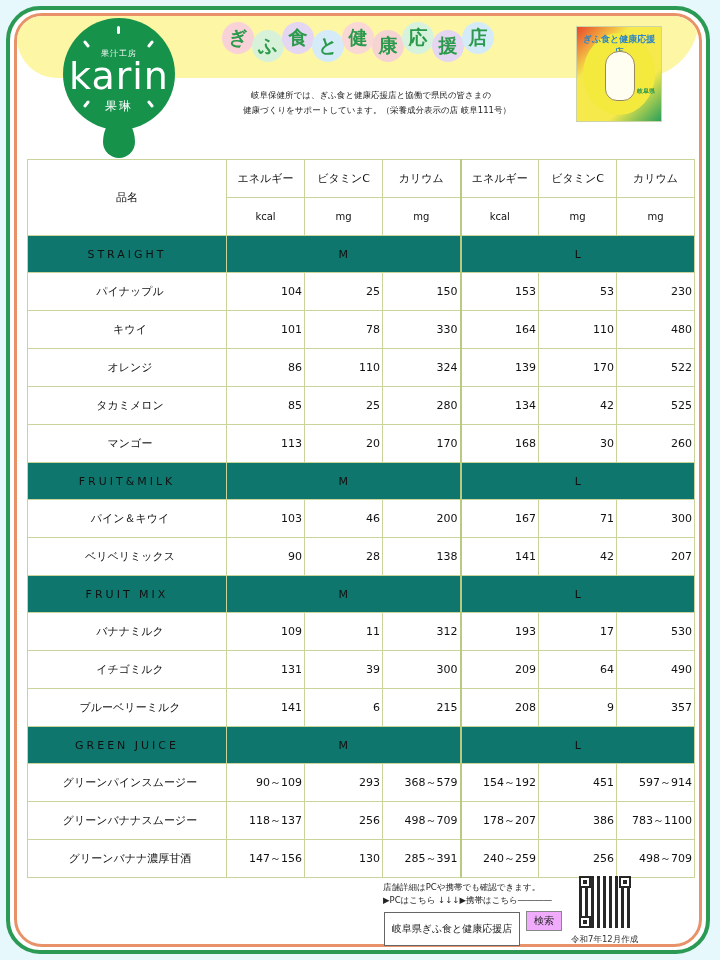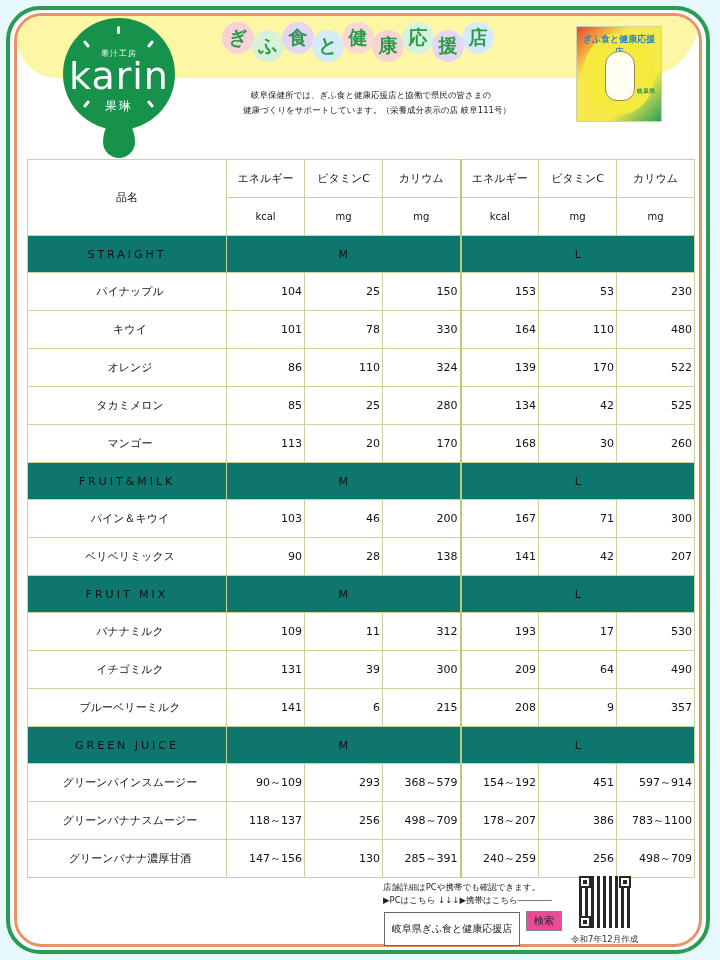--- a/index.html
+++ b/index.html
@@ -95,21 +95,21 @@
 
   .footer-note { position:absolute; left:383px; top:881px; font-size:8.5px; color:#222; line-height:13px; }
   .footer-link-row { display:flex; }
   .search-box {
     position:absolute; left:384px; top:912px; width:136px; height:34px;
     border:1px solid #666; background:#fff; font-size:10px; color:#222;
     display:flex; align-items:center; justify-content:center; box-sizing:border-box;
   }
   .search-btn {
     position:absolute; left:526px; top:911px; width:36px; height:20px;
-    background:#ec4899; border:1px solid #888; box-sizing:border-box;
+    background:#f0abfc; border:1px solid #888; box-sizing:border-box;
     font-size:10px; display:flex; align-items:center; justify-content:center; color:#222;
   }
   .qr {
     position:absolute; left:579px; top:876px; width:52px; height:52px;
     background:
       repeating-linear-gradient(90deg, #111 0 3px, transparent 3px 6px),
       repeating-linear-gradient(0deg, #fff 0 2px, transparent 2px 5px);
     background-color:#fff;
     opacity:0.9;
   }

